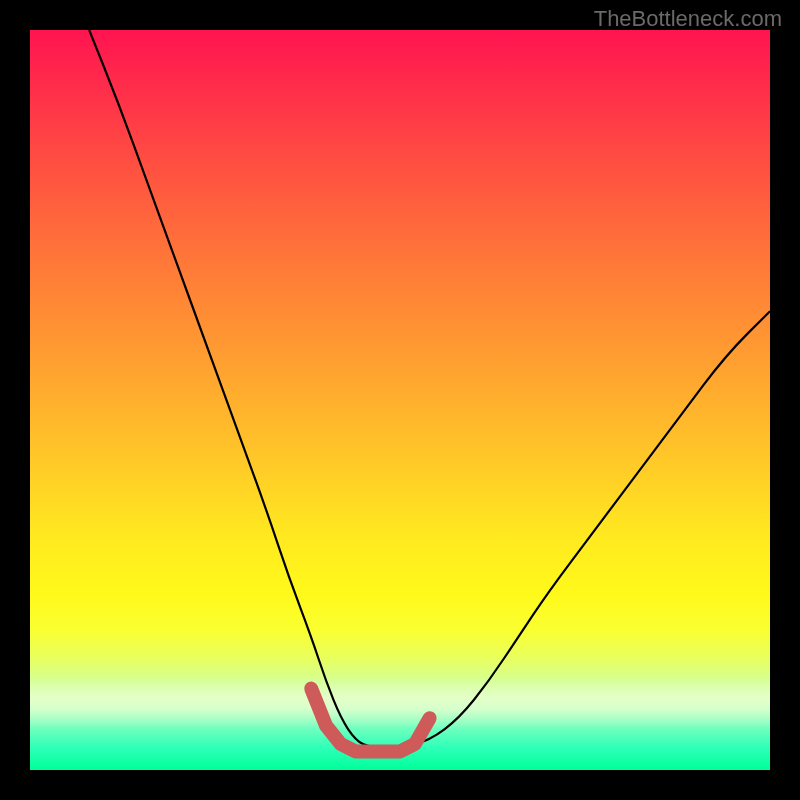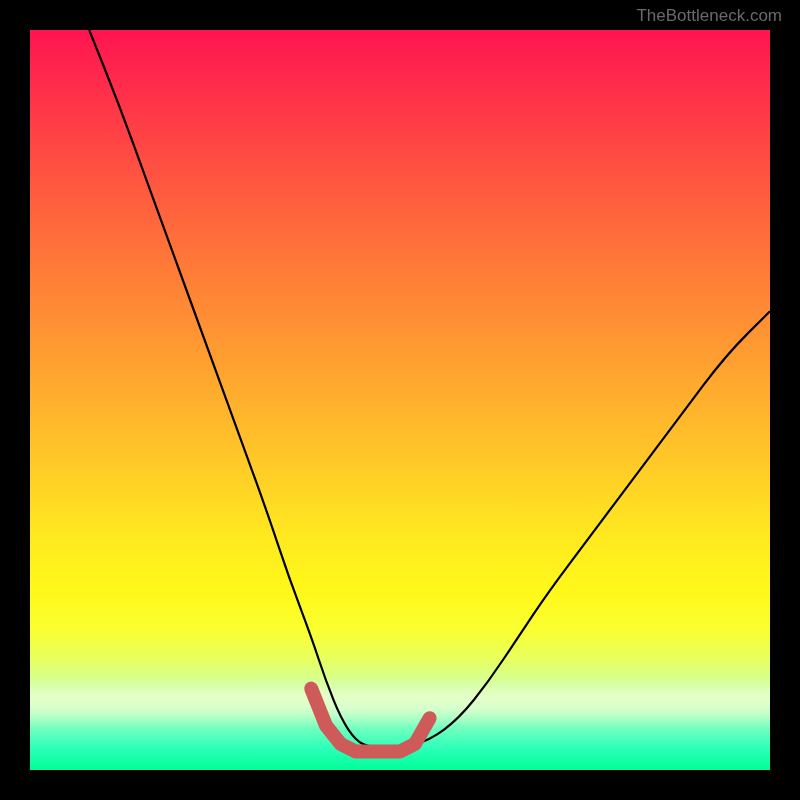--- a/index.html
+++ b/index.html
@@ -9,21 +9,21 @@
     height: 800px;
     background: #000;
     position: relative;
     font-family: Arial, sans-serif;
   }
   .watermark {
     position: absolute;
     top: 6px;
     right: 18px;
     color: #6a6a6a;
-    font-size: 17px;
+    font-size: 22px;
     font-weight: 400;
     z-index: 10;
   }
   .plot-area {
     position: absolute;
     left: 30px;
     top: 30px;
     width: 740px;
     height: 740px;
     overflow: hidden;

